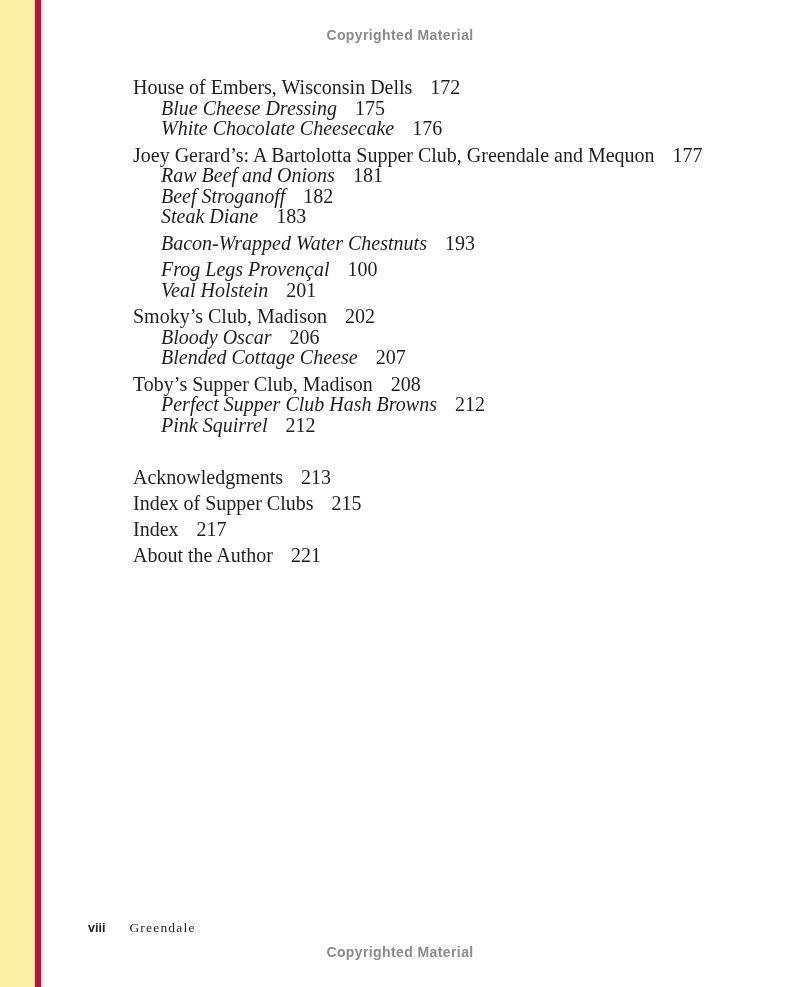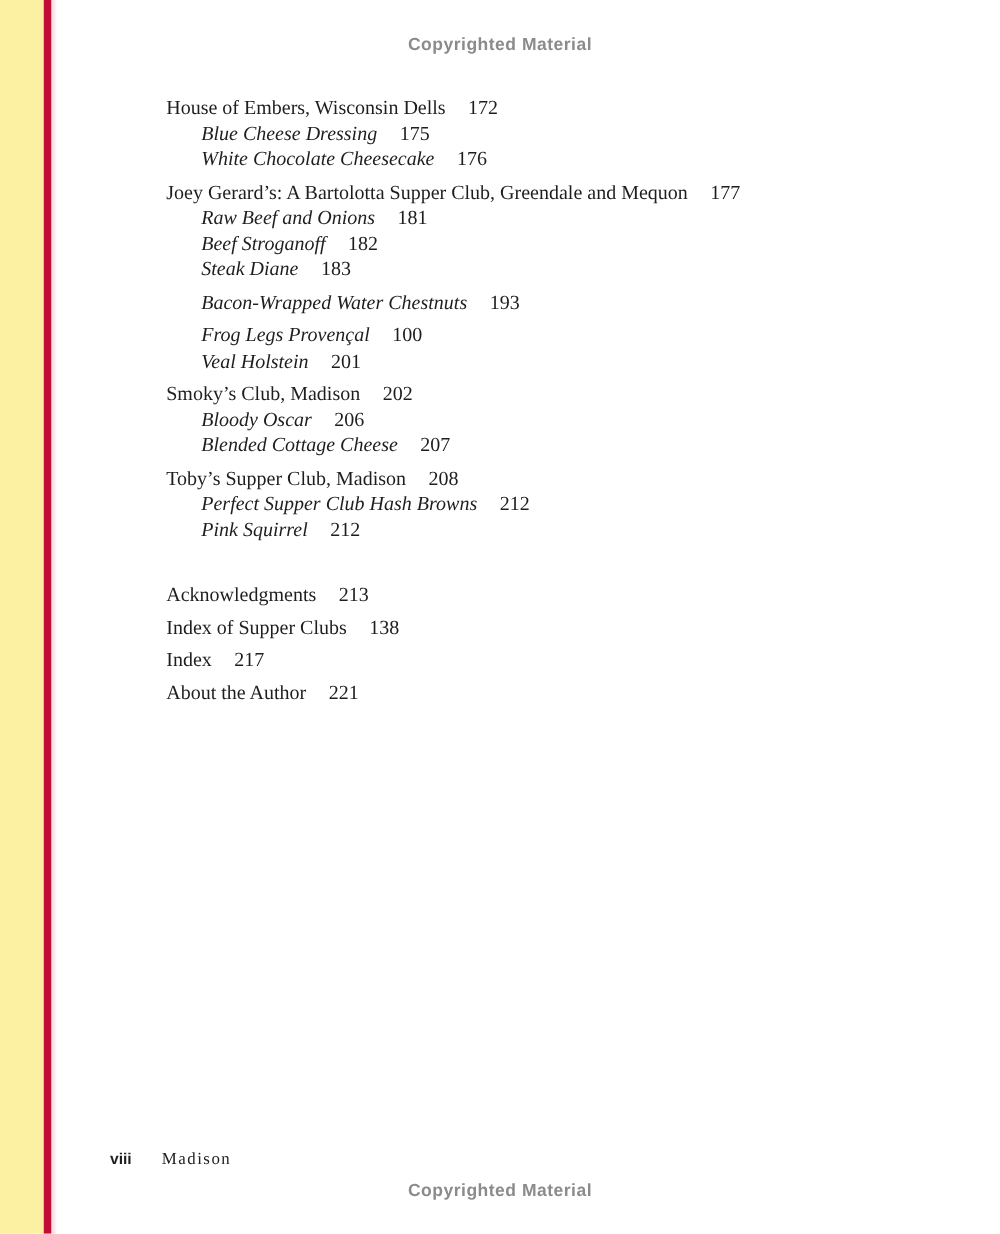--- a/index.html
+++ b/index.html
@@ -34,21 +34,21 @@
     letter-spacing: 0.4px;
     color: var(--copyright-gray);
     line-height: 16px;
   }
   .copyright.top { top: 27px; }
   .copyright.bottom { top: 944px; }
 
   .toc {
     position: absolute;
     left: 133px; top: 77px; right: 38px;
-    font-size: 16px;
+    font-size: 20px;
   }
   .toc-section { margin-bottom: 6px; }
   .entry { line-height: 20.5px; white-space: nowrap; }
   .entry .pagenum { margin-left: 18px; font-style: normal; }
   .entry.recipe { padding-left: 28px; }
   .entry.recipe .title { font-style: italic; }
 
   .end-matter { margin-top: 29px; }
   .end-matter .entry { line-height: 26px; }
 
@@ -162,32 +162,32 @@
     <span class="title">Pink Squirrel</span><span class="pagenum">212</span>
   </div>
 </section>
 </div>
     <div class="end-matter" id="end-matter">
   <div class="entry end">
     <span class="title">Acknowledgments</span><span class="pagenum">213</span>
   </div>
 
   <div class="entry end">
-    <span class="title">Index of Supper Clubs</span><span class="pagenum">138</span>
+    <span class="title">Index of Supper Clubs</span><span class="pagenum">215</span>
   </div>
 
   <div class="entry end">
     <span class="title">Index</span><span class="pagenum">217</span>
   </div>
 
   <div class="entry end">
     <span class="title">About the Author</span><span class="pagenum">221</span>
   </div>
 </div>
   </main>
 
   <footer class="page-footer">
-    <span class="folio">viii</span><span class="running-head">Madison</span>
+    <span class="folio">viii</span><span class="running-head">Greendale</span>
   </footer>
 
   <div class="copyright bottom">Copyrighted Material</div>
 
 </div>
 
 </body></html>

